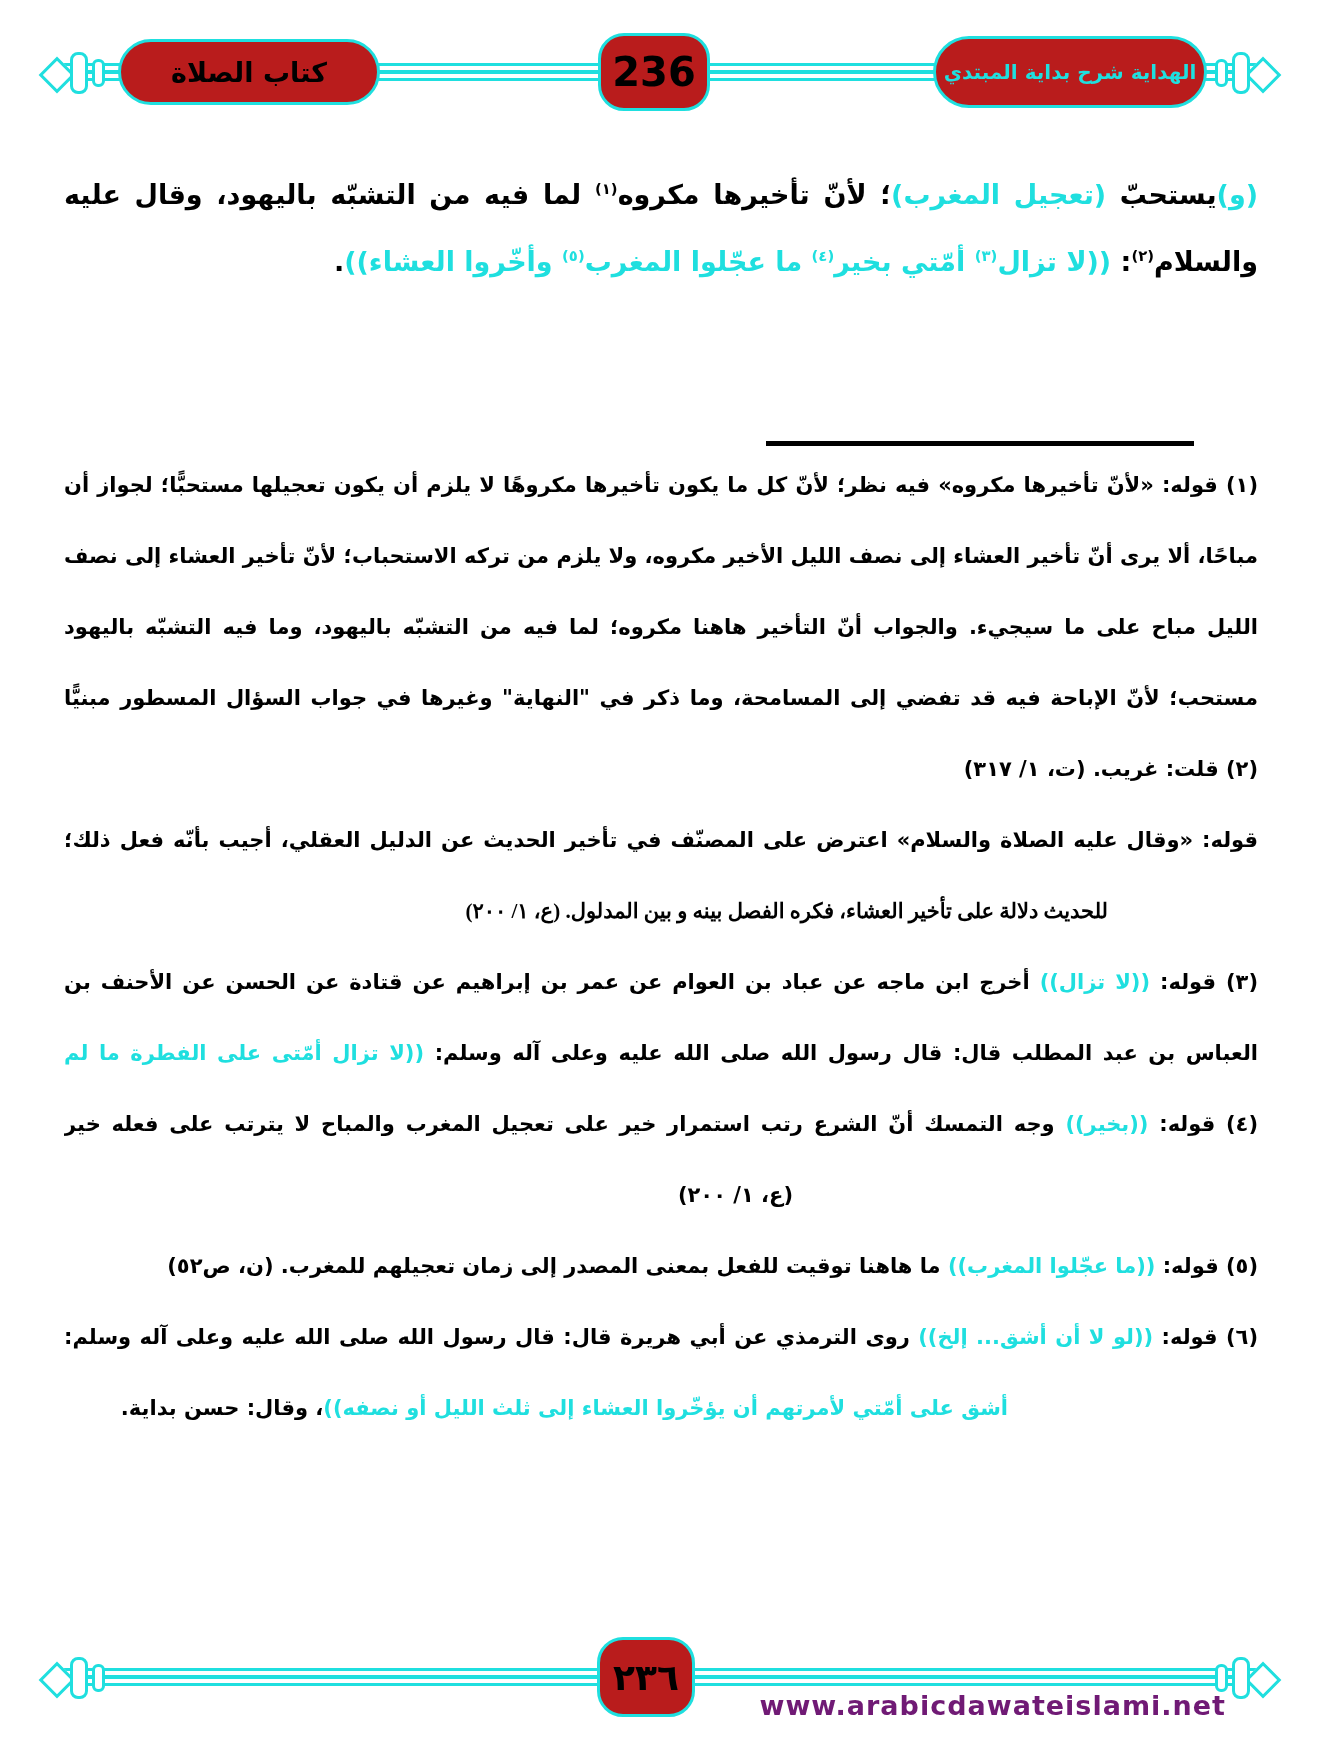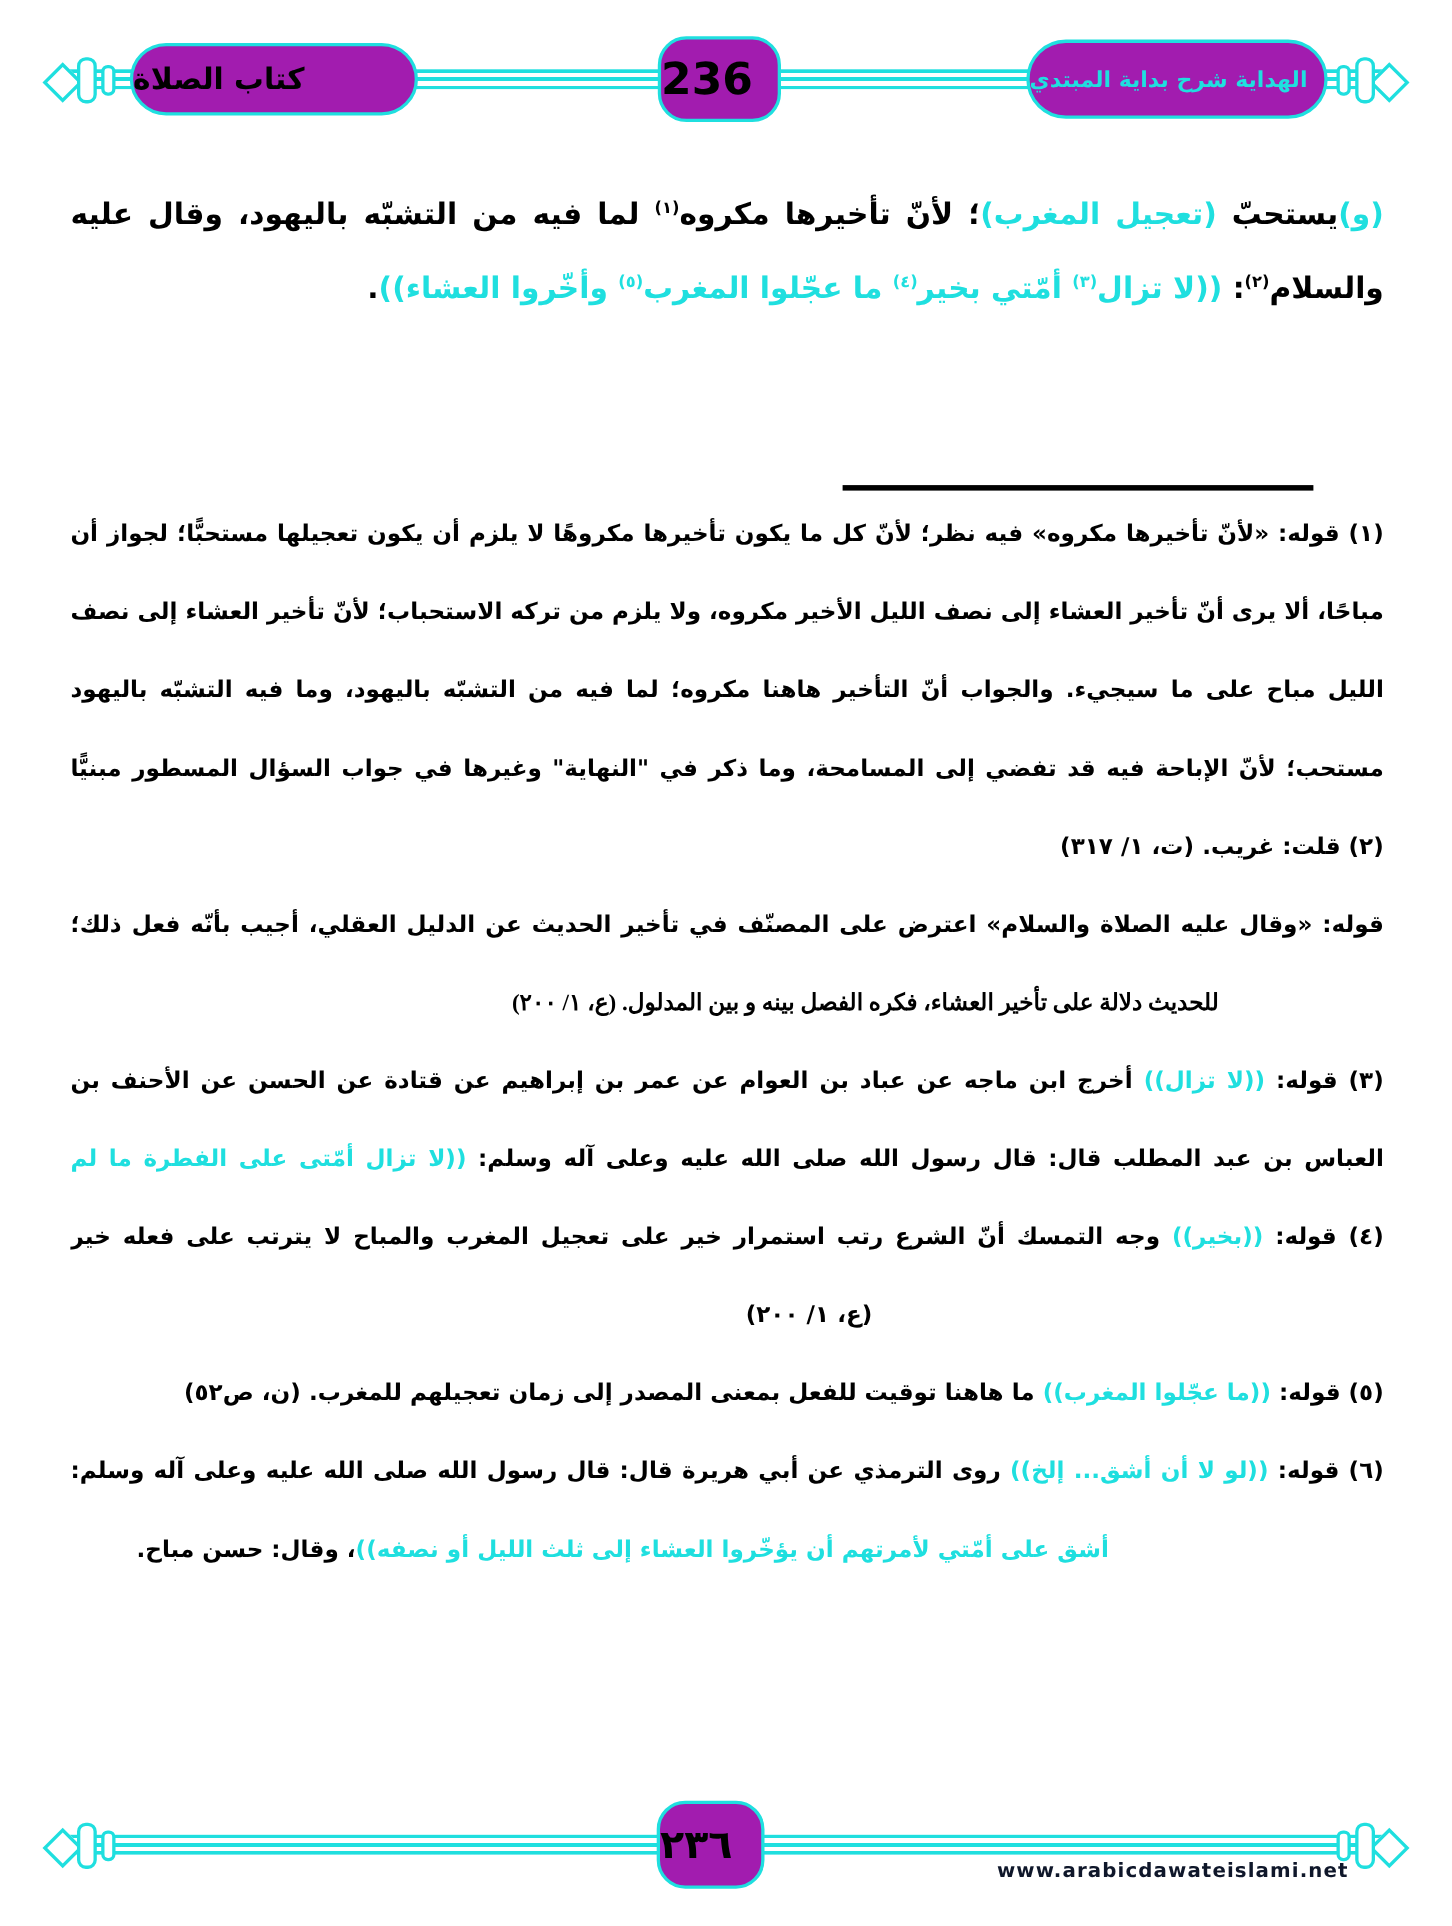--- a/index.html
+++ b/index.html
@@ -8,22 +8,22 @@
     width:1320px;height:1751px;position:relative;background:#fff;
     font-family:"DejaVu Sans", sans-serif;direction:rtl;overflow:hidden;
   }
   
   .tube{
     position:absolute;height:18px;
     background:linear-gradient(to bottom,
       var(--ac) 0 3px,#fff 3px 7px,var(--ac) 7px 11px,#fff 11px 15px,var(--ac) 15px 18px);
   }
   .pill{
-    position:absolute;border:3px solid var(--ac);background:#a21caf;
-    display:flex;align-items:center;justify-content:flex-end;box-sizing:border-box;
+    position:absolute;border:3px solid var(--ac);background:#b91c1c;
+    display:flex;align-items:center;justify-content:center;box-sizing:border-box;
   }
   .pill.round{border-radius:45px}
   .pill.box{border-radius:26px}
   .blacktext{color:var(--ink);font-weight:bold}
   .cyantext{color:var(--ac);font-weight:bold}
   
   .cap{position:absolute;width:66px;height:46px}
   .cap .tip{position:absolute;top:12px;width:20px;height:20px;border:3px solid var(--ac);background:#fff;transform:rotate(45deg)}
   .cap .bar{position:absolute;top:2px;width:12px;height:36px;border:3px solid var(--ac);border-radius:8px;background:#fff}
   .cap .bar2{position:absolute;top:9px;width:7px;height:22px;border:3px solid var(--ac);border-radius:6px;background:#fff}
@@ -33,21 +33,21 @@
   .textblock{position:absolute;right:62px;left:64px;color:var(--ink)}
   .line{font-weight:bold;text-align:right;overflow:hidden;white-space:nowrap}
   .line.just{white-space:normal;text-align:justify;text-align-last:justify}
   .main-text .line{height:67px;line-height:67px;font-size:27px}
   .footnotes .line{height:71px;line-height:71px;font-size:21px}
   .accent{color:var(--ac)}
   .sup{font-size:0.55em;vertical-align:super}
   .fnsep{position:absolute;top:441px;right:126px;width:428px;height:5px;background:#000}
   .watermark{
     position:absolute;top:1690px;right:94px;direction:ltr;
-    color:#0f172a;font-size:18px;font-weight:bold;letter-spacing:1px;
+    color:#701a75;font-size:27px;font-weight:bold;letter-spacing:1px;
   }
   .ltr{direction:ltr}
 </style>
 </head>
 <body>
 
 <div>
   <div class="tube" style="top:63px;left:58px;right:58px"></div>
 
   <div class="cap left" style="left:46px;top:50px">
@@ -88,21 +88,21 @@
     <div class="line just"><span class="">مستحب؛ لأنّ الإباحة فيه قد تفضي إلى المسامحة، وما ذكر في "النهاية" وغيرها في جواب السؤال المسطور مبنيًّا على أمر</span></div>
     <div class="line"><span class="">(٢) قلت: غريب. (ت، ١/ ٣١٧)</span></div>
     <div class="line just"><span class="">قوله: «وقال عليه الصلاة والسلام» اعترض على المصنّف في تأخير الحديث عن الدليل العقلي، أجيب بأنّه فعل ذلك؛ لأنّ</span></div>
     <div class="line" style="padding-right: 150px; font-family: Liberation Serif, serif;"><span class="">للحديث دلالة على تأخير العشاء، فكره الفصل بينه و بين المدلول. (ع، ١/ ٢٠٠)</span></div>
     <div class="line just"><span class="">(٣) قوله: </span><span class="accent">((لا تزال))</span><span class=""> أخرج ابن ماجه عن عباد بن العوام عن عمر بن إبراهيم عن قتادة عن الحسن عن الأحنف بن قيس عن</span></div>
     <div class="line just"><span class="">العباس بن عبد المطلب قال: قال رسول الله صلى الله عليه وعلى آله وسلم: </span><span class="accent">((لا تزال أمّتى على الفطرة ما لم يؤخّروا</span></div>
     <div class="line just"><span class="">(٤) قوله: </span><span class="accent">((بخير))</span><span class=""> وجه التمسك أنّ الشرع رتب استمرار خير على تعجيل المغرب والمباح لا يترتب على فعله خير شرعي.</span></div>
     <div class="line" style="padding-right: 465px;"><span class="">(ع، ١/ ٢٠٠)</span></div>
     <div class="line"><span class="">(٥) قوله: </span><span class="accent">((ما عجّلوا المغرب))</span><span class=""> ما هاهنا توقيت للفعل بمعنى المصدر إلى زمان تعجيلهم للمغرب. (ن، ص٥٢)</span></div>
     <div class="line just"><span class="">(٦) قوله: </span><span class="accent">((لو لا أن أشق... إلخ))</span><span class=""> روى الترمذي عن أبي هريرة قال: قال رسول الله صلى الله عليه وعلى آله وسلم: </span></div>
-    <div class="line" style="padding-right: 250px;"><span class="accent">أشق على أمّتي لأمرتهم أن يؤخّروا العشاء إلى ثلث الليل أو نصفه))</span><span class="">، وقال: حسن مباح.</span></div>
+    <div class="line" style="padding-right: 250px;"><span class="accent">أشق على أمّتي لأمرتهم أن يؤخّروا العشاء إلى ثلث الليل أو نصفه))</span><span class="">، وقال: حسن بداية.</span></div>
   </div>
 
 <div>
   <div class="tube" style="top:1668px;left:58px;right:58px"></div>
 
   <div class="cap left" style="left:46px;top:1655px">
     <div class="tip"></div>
       <div class="bar"></div>
       <div class="bar2"></div>
   </div>

